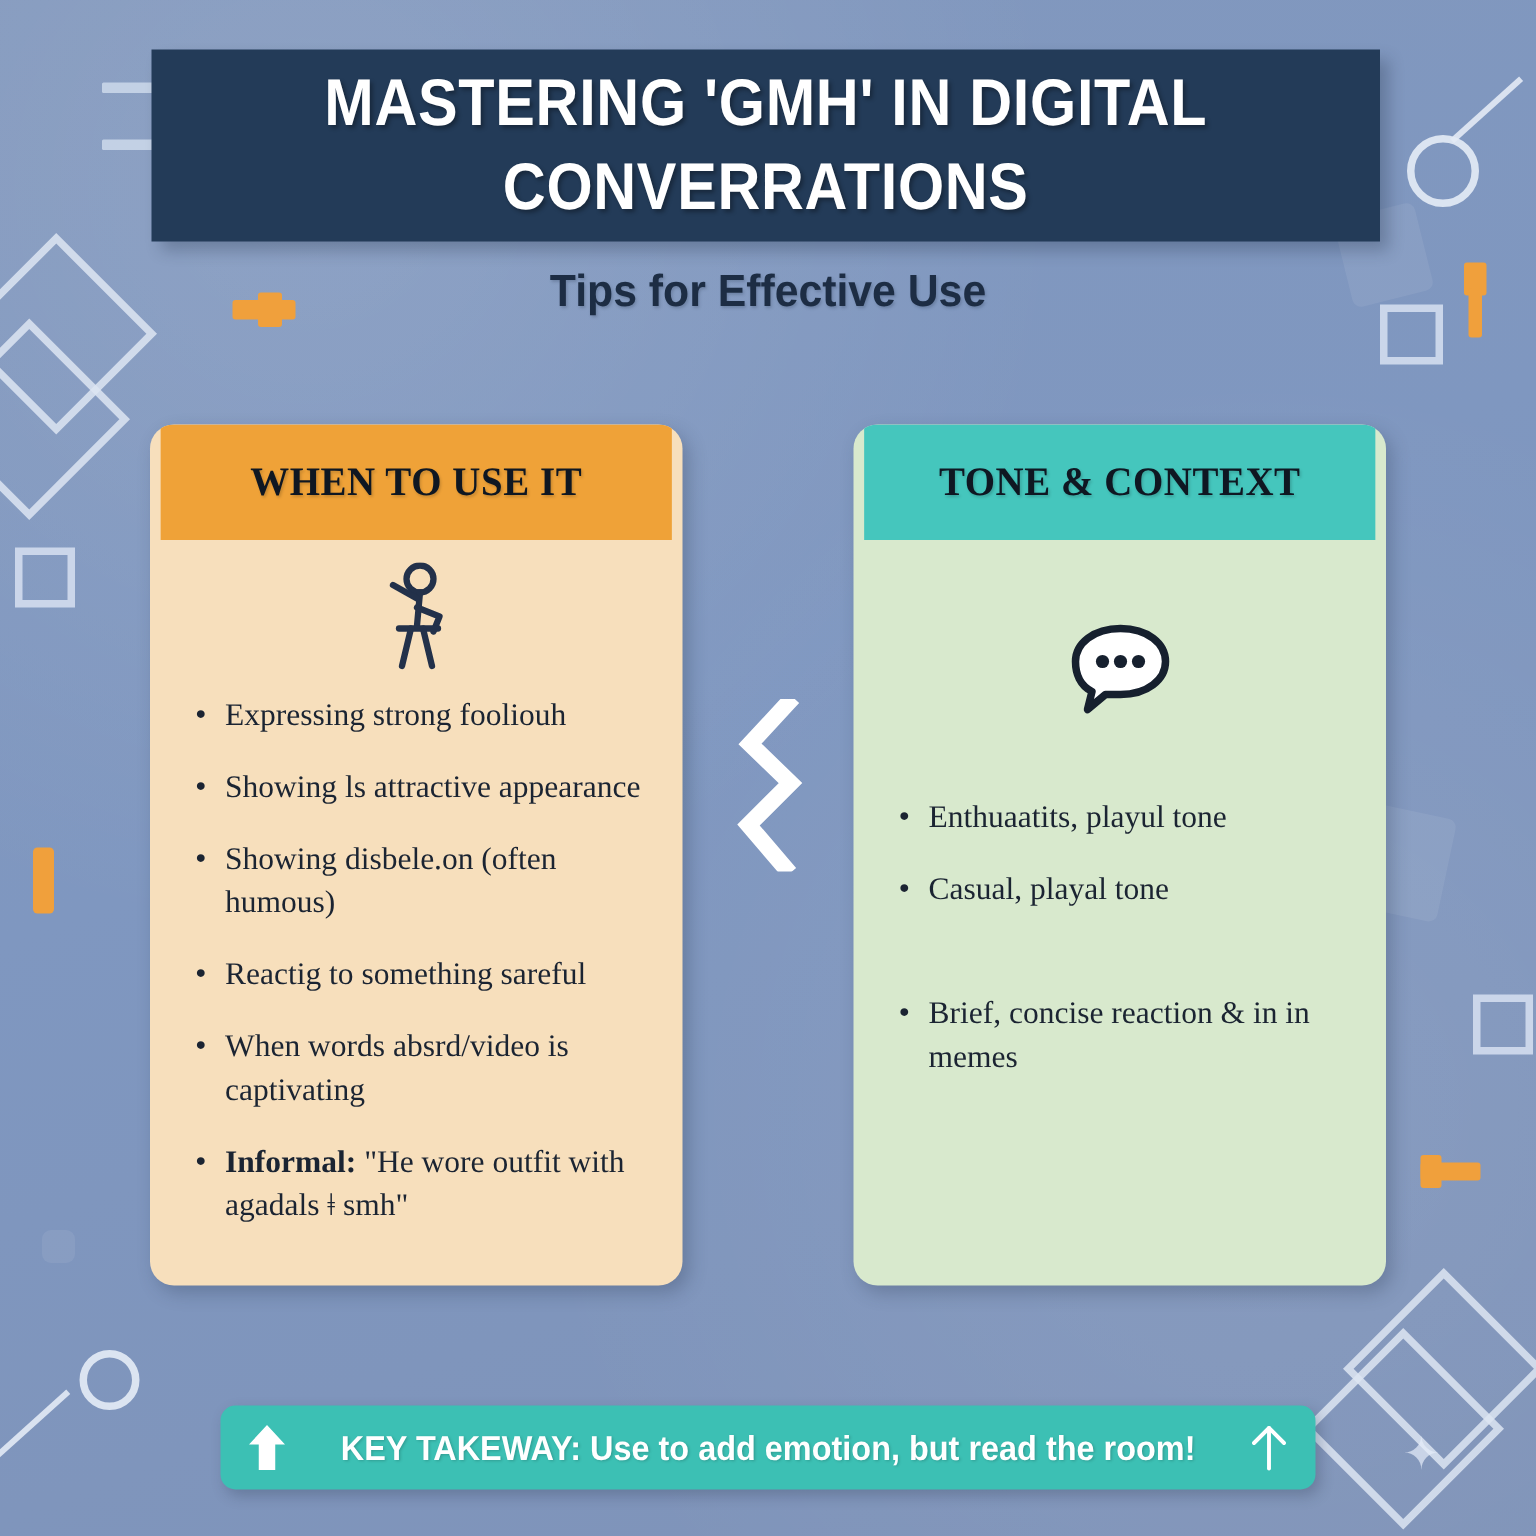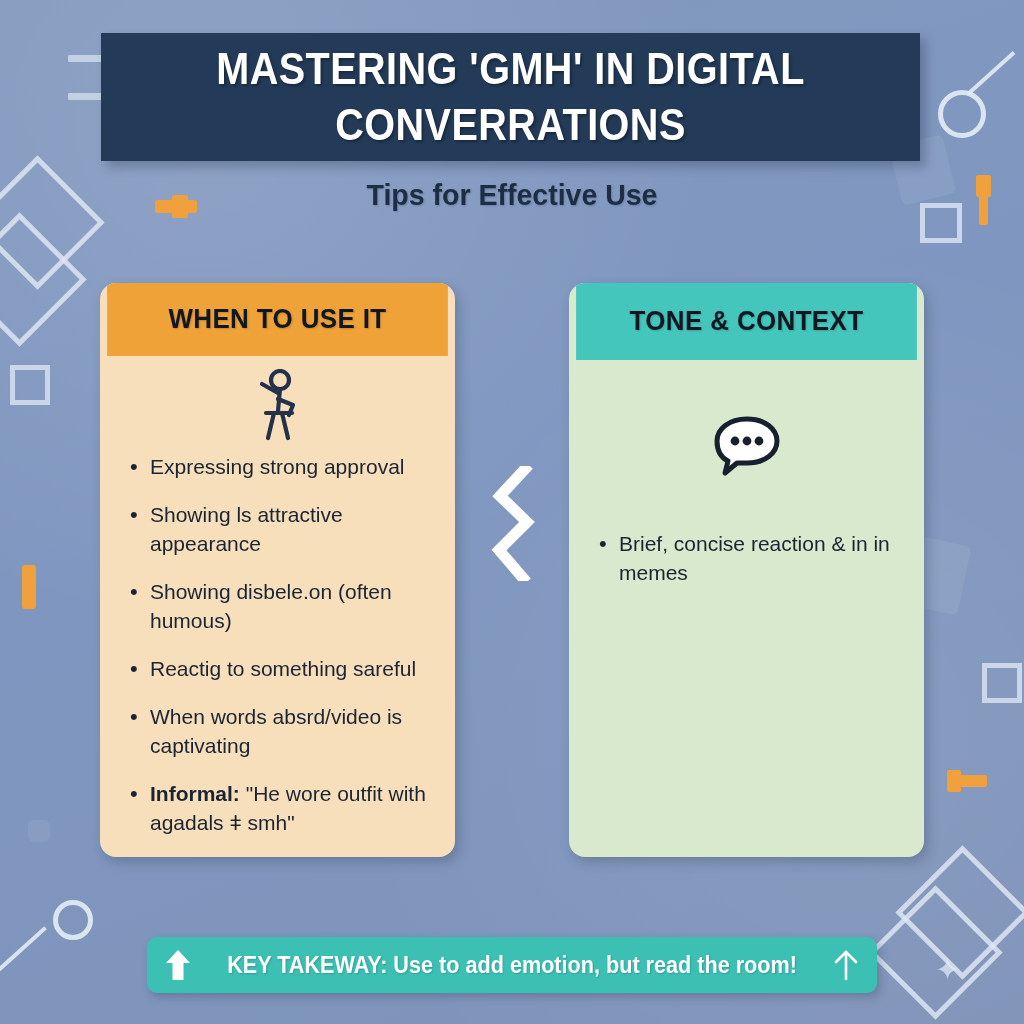--- a/index.html
+++ b/index.html
@@ -103,20 +103,21 @@
   .card {
     position: absolute;
     top: 283px;
     width: 355px;
     height: 574px;
     border-radius: 16px;
     box-shadow: 4px 5px 12px rgba(32,46,70,0.26);
     overflow: hidden;
     display: flex;
     flex-direction: column;
+    font-family: Liberation Serif, serif;
   }
   #card-left  { left: 100px; background: #f7dfbc; }
   #card-right { left: 569px; background: #d8e9cd; gap: 34px; }
 
   .card-header {
     height: 77px;
     display: flex;
     align-items: center;
     justify-content: center;
     color: #0f1722;
@@ -240,40 +241,42 @@
         <circle cx="32" cy="11" r="9"></circle>
         <path d="M32 20 L30 42"></path>
         <path d="M30 24 L14 15"></path>
         <path d="M30 30 L45 36 L41 46"></path>
         <path d="M18 44 L44 44"></path>
         <path d="M26 44 L20 69"></path>
         <path d="M34 44 L40 69"></path>
       </svg>
     </div>
     <ul class="bullets" id="left-bullets">
-      <li><span>Expressing strong approval</span></li>
+      <li><span>Expressing strong fooliouh</span></li>
       <li><span>Showing ls attractive appearance</span></li>
       <li><span>Showing disbele.on (often humous)</span></li>
       <li><span>Reactig to something sareful</span></li>
       <li><span>When words absrd/video is captivating</span></li>
       <li><span class="bold-lead">Informal:</span><span> "He wore outfit with agadals ǂ smh"</span></li>
     </ul>
   </div>
 
   <div class="card" id="card-right">
     <div class="card-header">TONE &amp; CONTEXT</div>
     <div class="card-icon">
       <svg width="72" height="64" viewBox="0 0 72 64" fill="none">
         <path d="M36 6 C54 6 66 16 66 28 C66 40 54 50 36 50 L26 50 L14 60 L17 48 C9 44 6 36 6 28 C6 16 18 6 36 6 Z" fill="#ffffff" stroke="#16202e" stroke-width="5" stroke-linejoin="round"></path>
         <circle cx="24" cy="28" r="4.4" fill="#16202e"></circle>
         <circle cx="36" cy="28" r="4.4" fill="#16202e"></circle>
         <circle cx="48" cy="28" r="4.4" fill="#16202e"></circle>
       </svg>
     </div>
     <ul class="bullets" id="right-bullets">
+      <li><span>Enthuaatits, playul tone</span></li>
+      <li class="gap-after"><span>Casual, playal tone</span></li>
       <li><span>Brief, concise reaction &amp; in in memes</span></li>
     </ul>
   </div>
 
   <div id="zigzag">
     <svg width="60" height="115" viewBox="0 0 60 115" fill="none" stroke="#ffffff" stroke-width="11" stroke-linecap="square" stroke-linejoin="miter">
       <path d="M38 3 L13 30 L40 56 L12 84 L36 112"></path>
     </svg>
   </div>
 

